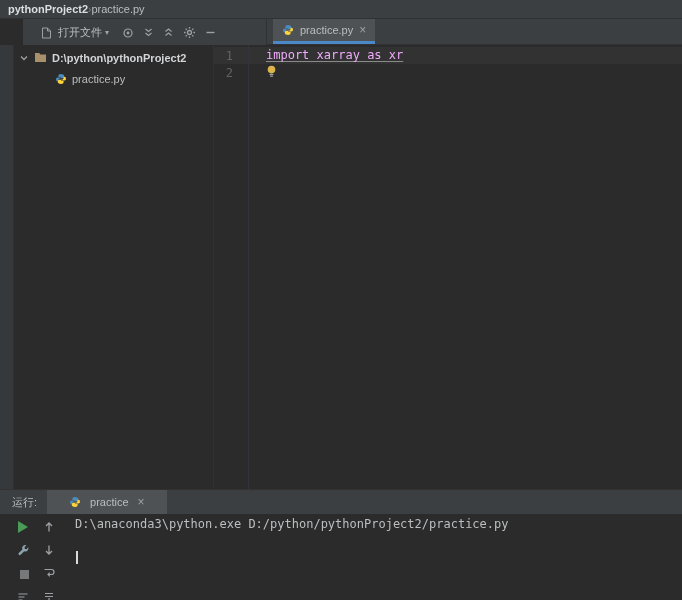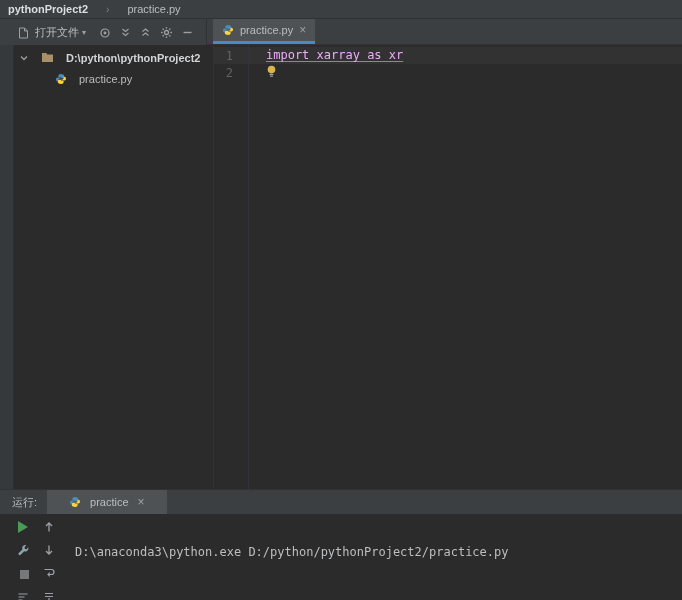--- a/index.html
+++ b/index.html
@@ -11,51 +11,51 @@
     overflow: hidden;
   }
   #app { position: relative; width: 682px; height: 600px; overflow: hidden; background: #2b2b2b; }
   svg { display: block; }
   .svgic { display: inline-block; vertical-align: middle; flex: none; }
 
   
   #breadcrumb-bar {
     position: absolute; top: 0; left: 0; width: 100%; height: 19px;
     background: #3c3f41; border-bottom: 1px solid #2f3133;
-    display: flex; align-items: center; gap: 18px; padding: 0 8px; font-size: 11px;
+    display: flex; align-items: center; gap: 0; padding: 0 8px; font-size: 11px;
   }
   .bc-project { color: #dcdee0; font-weight: bold; }
   .bc-sep { color: #7f8487; font-size: 10px; }
   .bc-file { color: #bbbdbf; }
 
   
   #second-row { position: absolute; top: 19px; left: 0; width: 100%; height: 26px; display: flex; }
   #project-header {
-    width: 207px; background: #3c3f41; border-right: 1px solid #2f3133;
-    display: flex; align-items: center; gap: 6px; padding: 0 4px 0 18px;
+    width: 244px; background: #3c3f41; border-right: 1px solid #2f3133;
+    display: flex; align-items: center; gap: 6px; padding: 0 4px 0 18px; margin-left: 23px;
   }
   .ph-title { display: flex; align-items: center; color: #bbbdbf; font-size: 11px; white-space: nowrap; }
   .dd { font-size: 8px; color: #9da0a4; margin-left: 3px; }
   .ph-icons { display: flex; align-items: center; gap: 9px; margin-left: 7px; }
   #tab-bar {
     flex: 1; background: #3c3f41; border-bottom: 1px solid #323232;
     display: flex; align-items: stretch; padding-left: 6px;
   }
   .editor-tab {
     display: flex; align-items: center; gap: 6px; padding: 0 9px;
     background: #4e5254; border-bottom: 3px solid #4a88c7;
     font-size: 11px; color: #bbbdbf; white-space: nowrap;
   }
   .tab-close { color: #9da0a4; font-size: 12px; line-height: 1; }
 
   
   #main { position: absolute; top: 45px; left: 0; width: 100%; height: 444px; display: flex; }
   #tool-stripe { width: 14px; background: #36393b; border-right: 1px solid #2f3133; }
   #project-tree { width: 200px; background: #2b2b2b; border-right: 1px solid #323232; padding-top: 2px; }
-  .tree-row { display: flex; align-items: center; gap: 12px; height: 21px; font-size: 11px; white-space: nowrap; }
+  .tree-row { display: flex; align-items: center; gap: 5px; height: 21px; font-size: 11px; white-space: nowrap; }
   .tree-row.root { padding-left: 5px; }
   .root-label { color: #d2d4d6; font-weight: bold; }
   .tree-row.child { padding-left: 41px; }
   .child-label { color: #bbbdbf; }
 
   #editor { flex: 1; position: relative; font-family: "DejaVu Sans Mono", monospace; font-size: 12px; }
   #current-line { position: absolute; left: 0; right: 0; top: 2px; height: 17px; background: #323232; }
   #gutter-line { position: absolute; left: 34px; top: 0; bottom: 0; width: 1px; background: #313438; }
   .line-num { position: absolute; left: 0; width: 19px; text-align: right; color: #606366; }
   .code-unused {
@@ -71,21 +71,21 @@
   .run-label { display: flex; align-items: center; padding: 0 10px 0 12px; color: #bbbdbf; font-size: 11px; border-radius: 8px; }
   .run-tab { display: flex; align-items: center; gap: 9px; padding: 0 22px; background: #4e5254; font-size: 11px; color: #bbbdbf; }
   #console { position: relative; height: 86px; background: #2b2b2b; overflow: hidden; }
   .cicon { position: absolute; width: 14px; height: 14px; display: flex; align-items: center; justify-content: center; }
   .play-tri { width: 0; height: 0; border-left: 10px solid #4a9b57; border-top: 6px solid transparent; border-bottom: 6px solid transparent; }
   .stop-sq { width: 9px; height: 9px; background: #767879; }
   #console-text {
     position: absolute; left: 75px; top: 3px;
     font-family: "DejaVu Sans Mono", monospace; font-size: 12px; color: #bcbec0;
   }
-  .c-line { height: 17px; white-space: pre; margin-top: 28px; }
+  .c-line { height: 17px; white-space: pre; }
   .c-warn { text-decoration: underline; text-decoration-style: wavy; text-decoration-color: #f45560; text-decoration-thickness: 1px; text-underline-offset: 3px; }
   .caret { display: inline-block; width: 2px; height: 13px; background: #d8dadc; vertical-align: -2px; margin-left: 1px; }
 </style>
 </head>
 <body>
 
 <div id="app">
 
   <div id="breadcrumb-bar">
     <span class="bc-project">pythonProject2</span>

